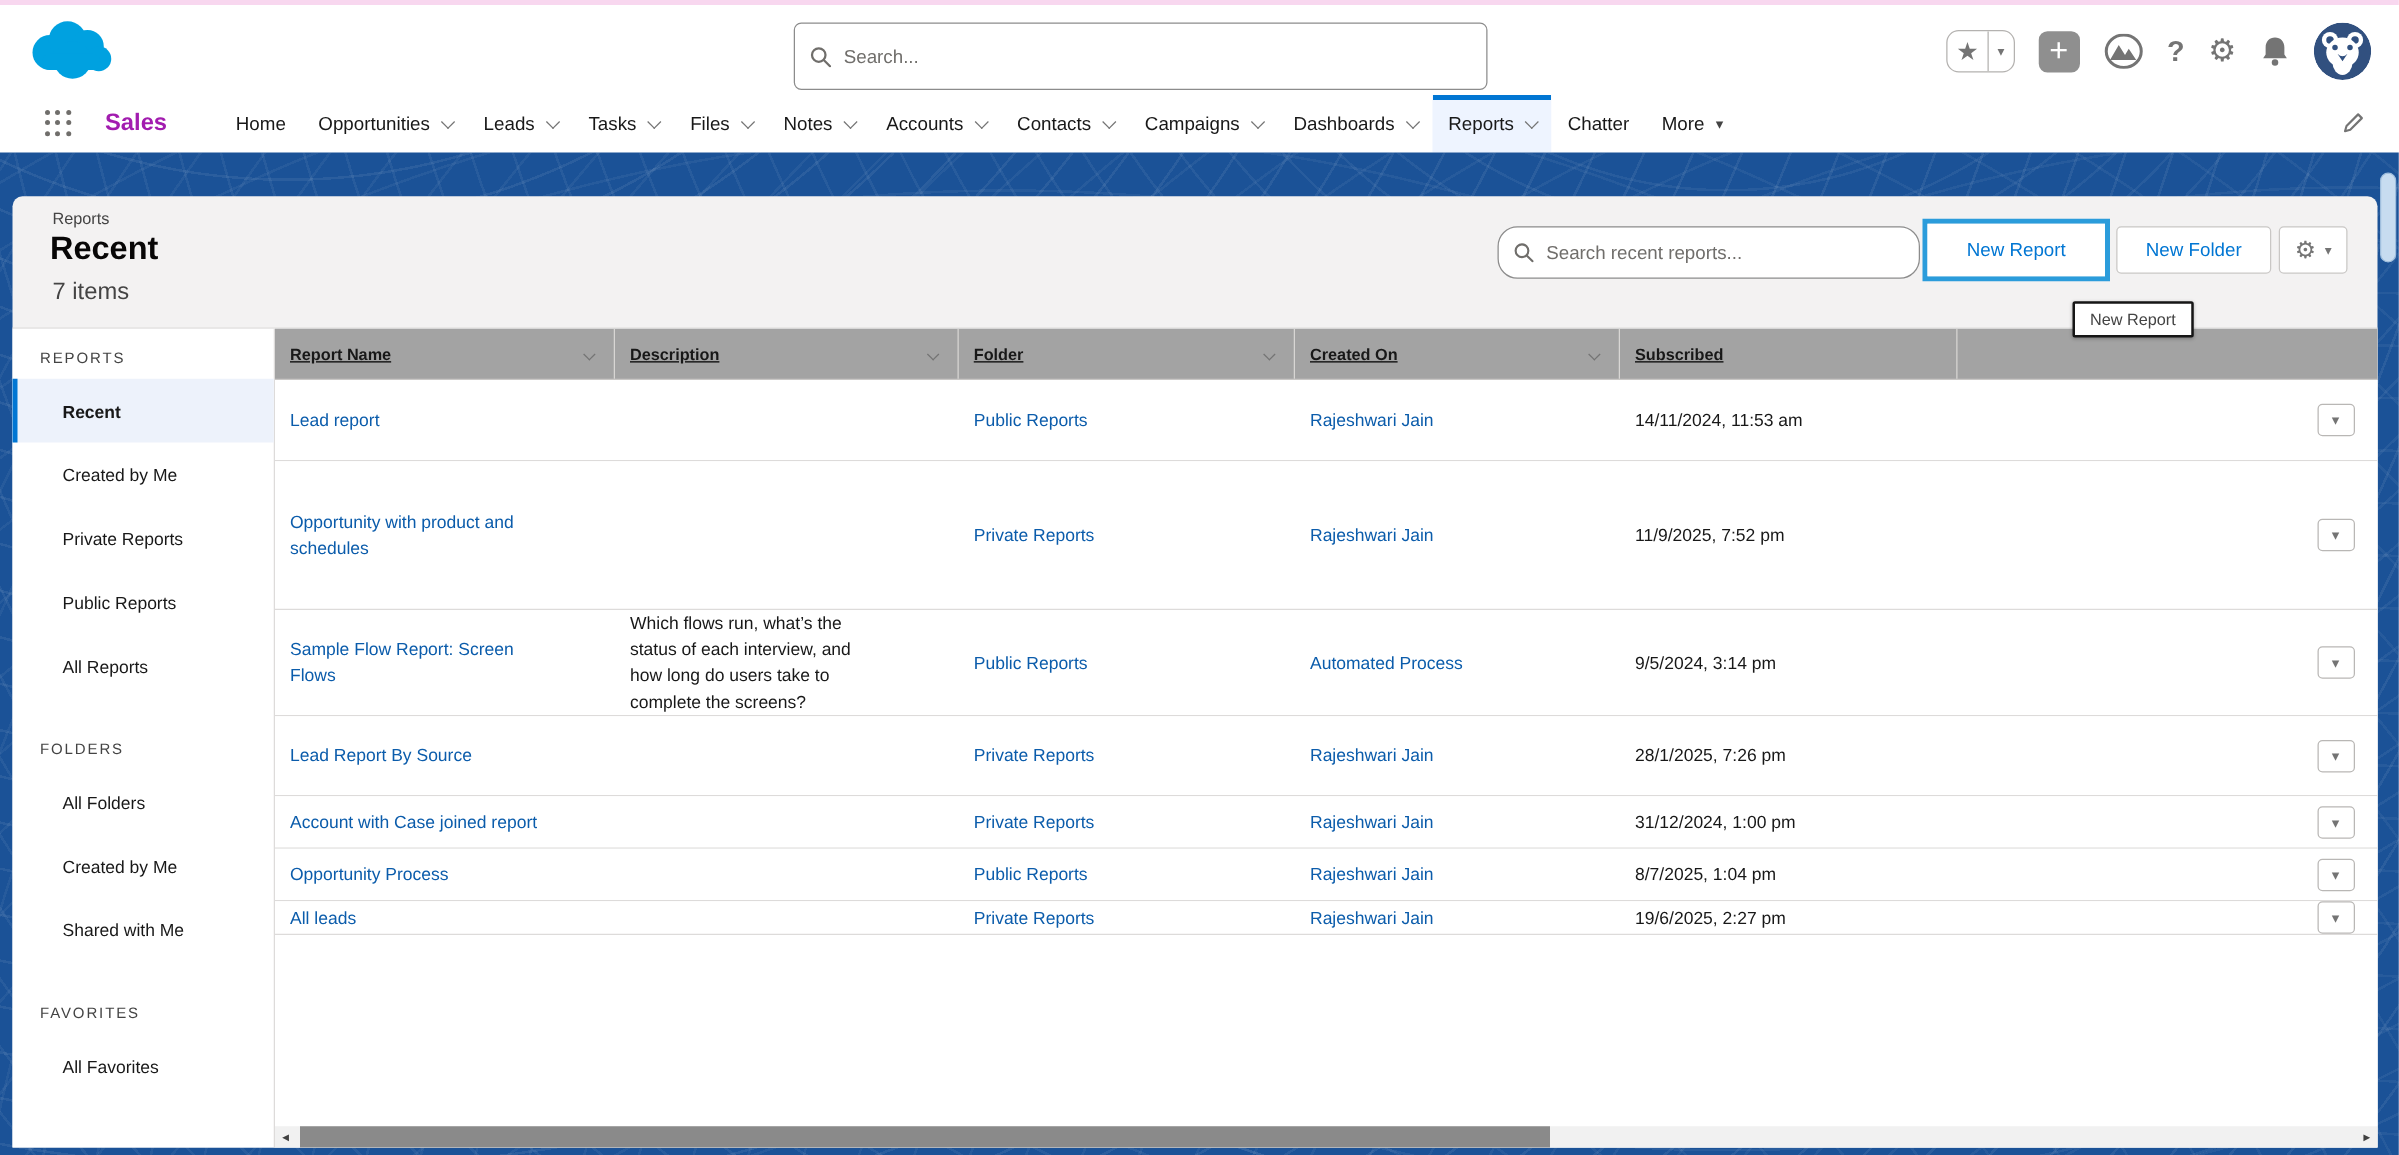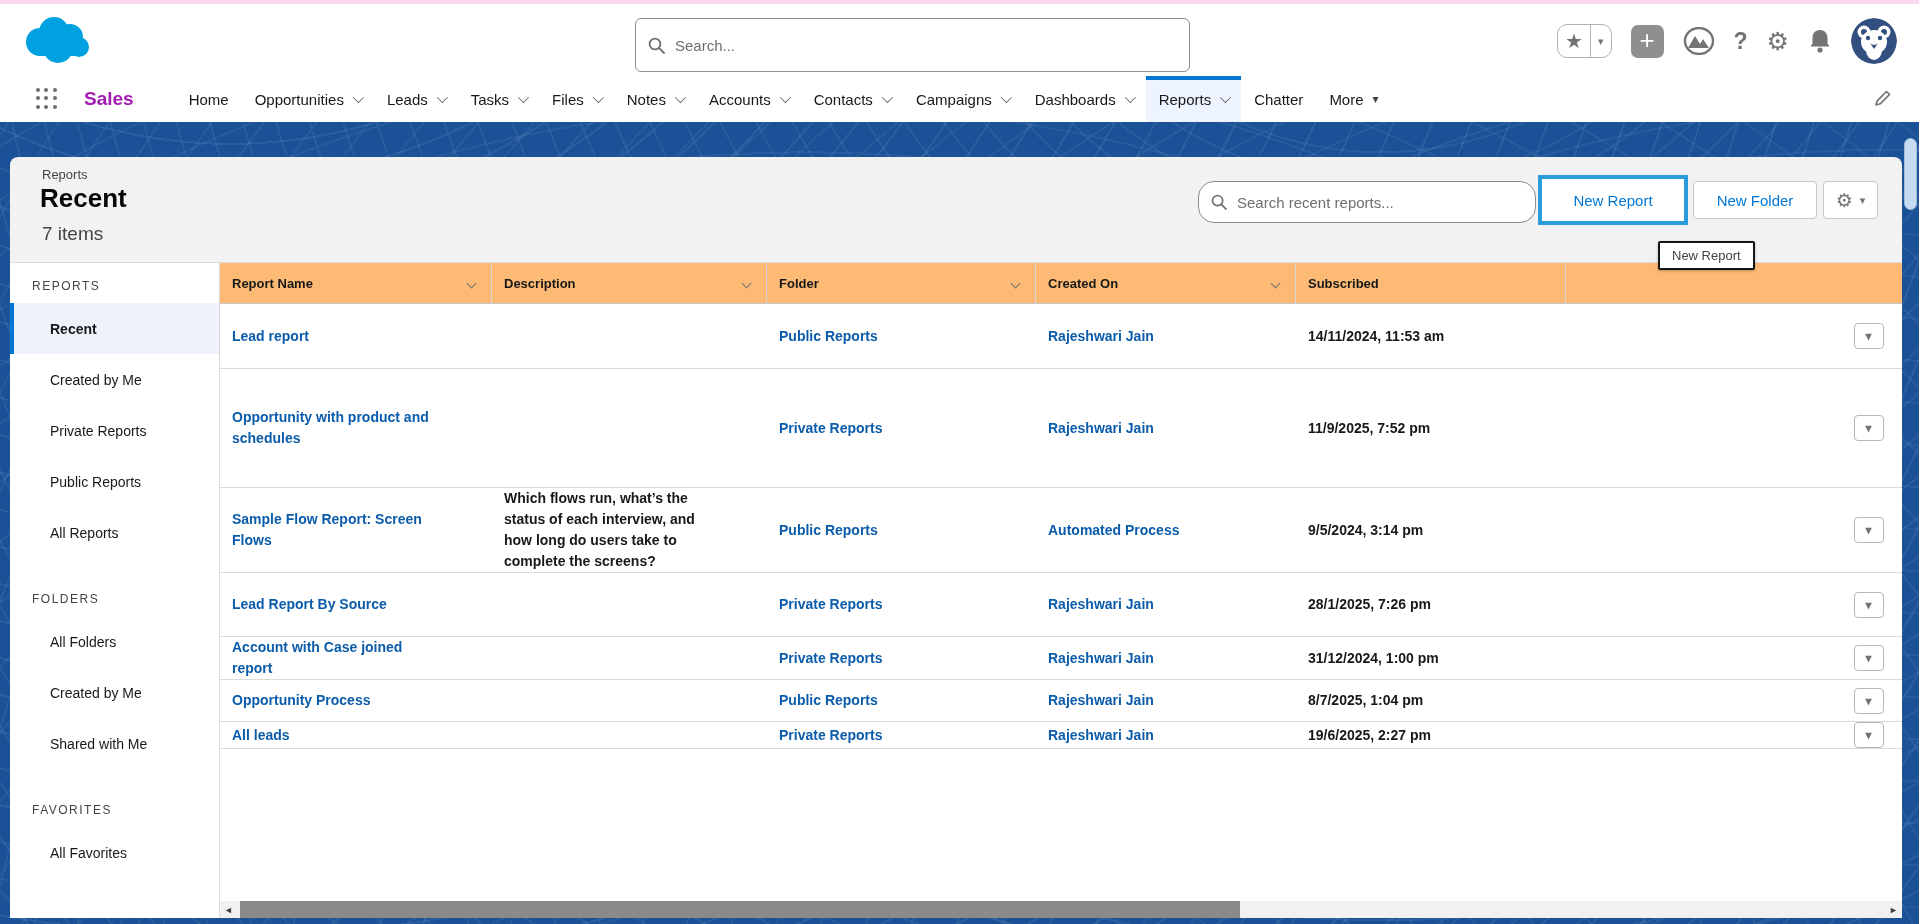--- a/index.html
+++ b/index.html
@@ -94,29 +94,29 @@
   .side-title.gap { margin-top:22px; }
   .side-list { margin-top:6px; }
   .side-item { height:51px; display:flex; align-items:center; padding-left:40px;
     font-size:14px; color:#181818; position:relative; cursor:pointer; }
   .side-item.active { background:#edf2fb; font-weight:700; }
   .side-item.active::before { content:""; position:absolute; left:0; top:0; bottom:0;
     width:4px; background:#0176d3; }
 
   .main { flex:1; background:#fff; display:flex; flex-direction:column; position:relative; }
   .grid { display:grid; grid-template-columns:272px 275px 269px 260px 270px 269px 1fr; }
-  .thead { height:41px; background:#fdba74; border-bottom:1px solid #c9c7c5; }
+  .thead { height:41px; background:#a3a3a3; border-bottom:1px solid #c9c7c5;text-decoration:underline; }
   .th { display:flex; align-items:center; justify-content:space-between;
     padding:0 16px 0 12px; border-right:1px solid #d8d6d4; font-size:13px; font-weight:700;
     color:#181818; cursor:pointer; }
   .th .chev { width:7px; height:7px; transform:rotate(45deg); }
   .th-action { border-right:none; cursor:default; }
   .tr { border-bottom:1px solid #dddbda; background:#fff; }
   .td { display:flex; align-items:center; padding-left:12px; font-size:14px;
-    line-height:21px; color:#181818;font-weight:bold; }
+    line-height:21px; color:#181818; }
   .td-name { padding-right:60px; }
   .td-desc { padding-right:63px; }
   .lnk { color:#0b5cab; cursor:pointer; text-decoration:none; }
   .tr:nth-of-type(1){ min-height:44px; } .tr:nth-of-type(2){ min-height:65px; }
   .tr:nth-of-type(3){ min-height:119px; } .tr:nth-of-type(4){ min-height:44px; }
   .tr:nth-of-type(5){ min-height:64px; } .tr:nth-of-type(6){ min-height:42px; }
   .tr:nth-of-type(7){ min-height:42px; }
   .td-action { justify-content:center; padding-left:0; }
   .row-action { width:30px; height:26px; border:1px solid #b9b7b5; border-radius:4px;
     background:#fff; color:#747474; font-size:12px; line-height:1;

